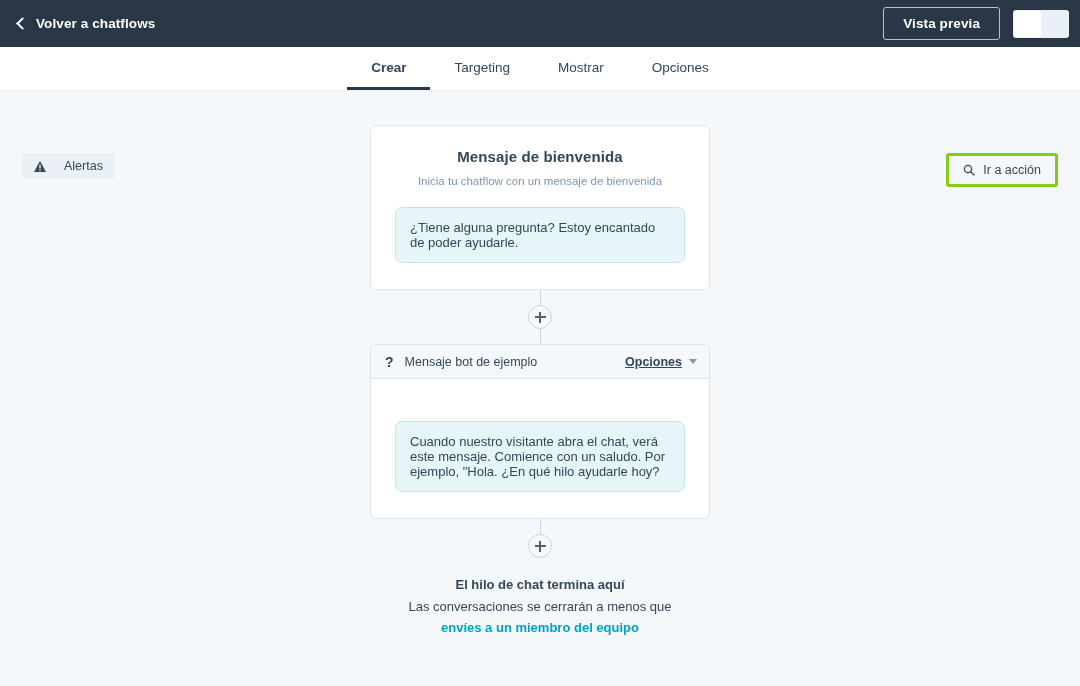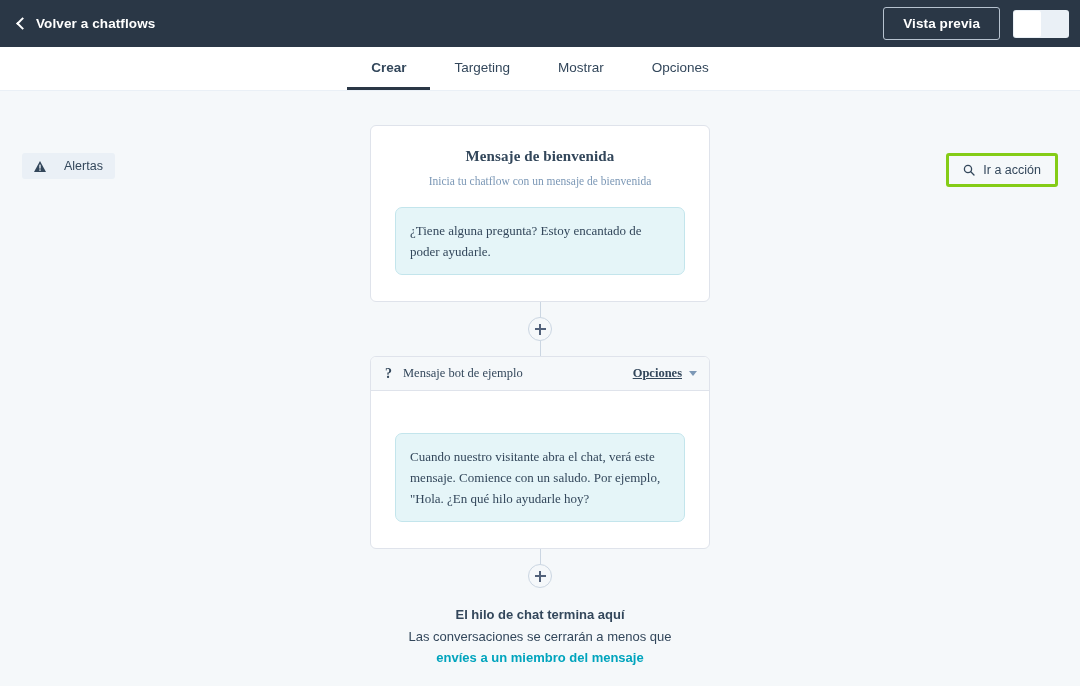--- a/index.html
+++ b/index.html
@@ -161,21 +161,20 @@
     flex-direction: column;
     align-items: center;
   }
 
   .card {
     width: 340px;
     background: #ffffff;
     border: 1px solid #dfe3eb;
     border-radius: 6px;
     overflow: hidden;
-    font-family: Liberation Serif, serif;
   }
 
   .card-body {
     padding: 22px 24px 26px 24px;
   }
 
   .card-title {
     font-size: 15px;
     font-weight: bold;
     text-align: center;
@@ -189,21 +188,21 @@
     color: #7c98b6;
   }
 
   .bubble {
     margin-top: 20px;
     background: #e5f5f8;
     border: 1px solid #c3e5ec;
     border-radius: 7px;
     padding: 12px 14px;
     font-size: 13px;
-    line-height: 21px;
+    line-height: 15px;
     color: #33475b;
   }
 
   
   .card-header {
     background: #f5f8fa;
     border-bottom: 1px solid #dfe3eb;
     height: 34px;
     display: flex;
     align-items: center;
@@ -369,17 +368,17 @@
       <div class="line"></div>
       <div class="plus-btn">
         <span class="plus-h"></span>
         <span class="plus-v"></span>
       </div>
     </div>
 
     <div class="endnote">
       <div class="end-title">El hilo de chat termina aquí</div>
       <div class="end-sub">Las conversaciones se cerrarán a menos que</div>
-      <div class="end-link">envíes a un miembro del mensaje</div>
+      <div class="end-link">envíes a un miembro del equipo</div>
     </div>
 
   </div>
 </div>
 
 </body></html>

